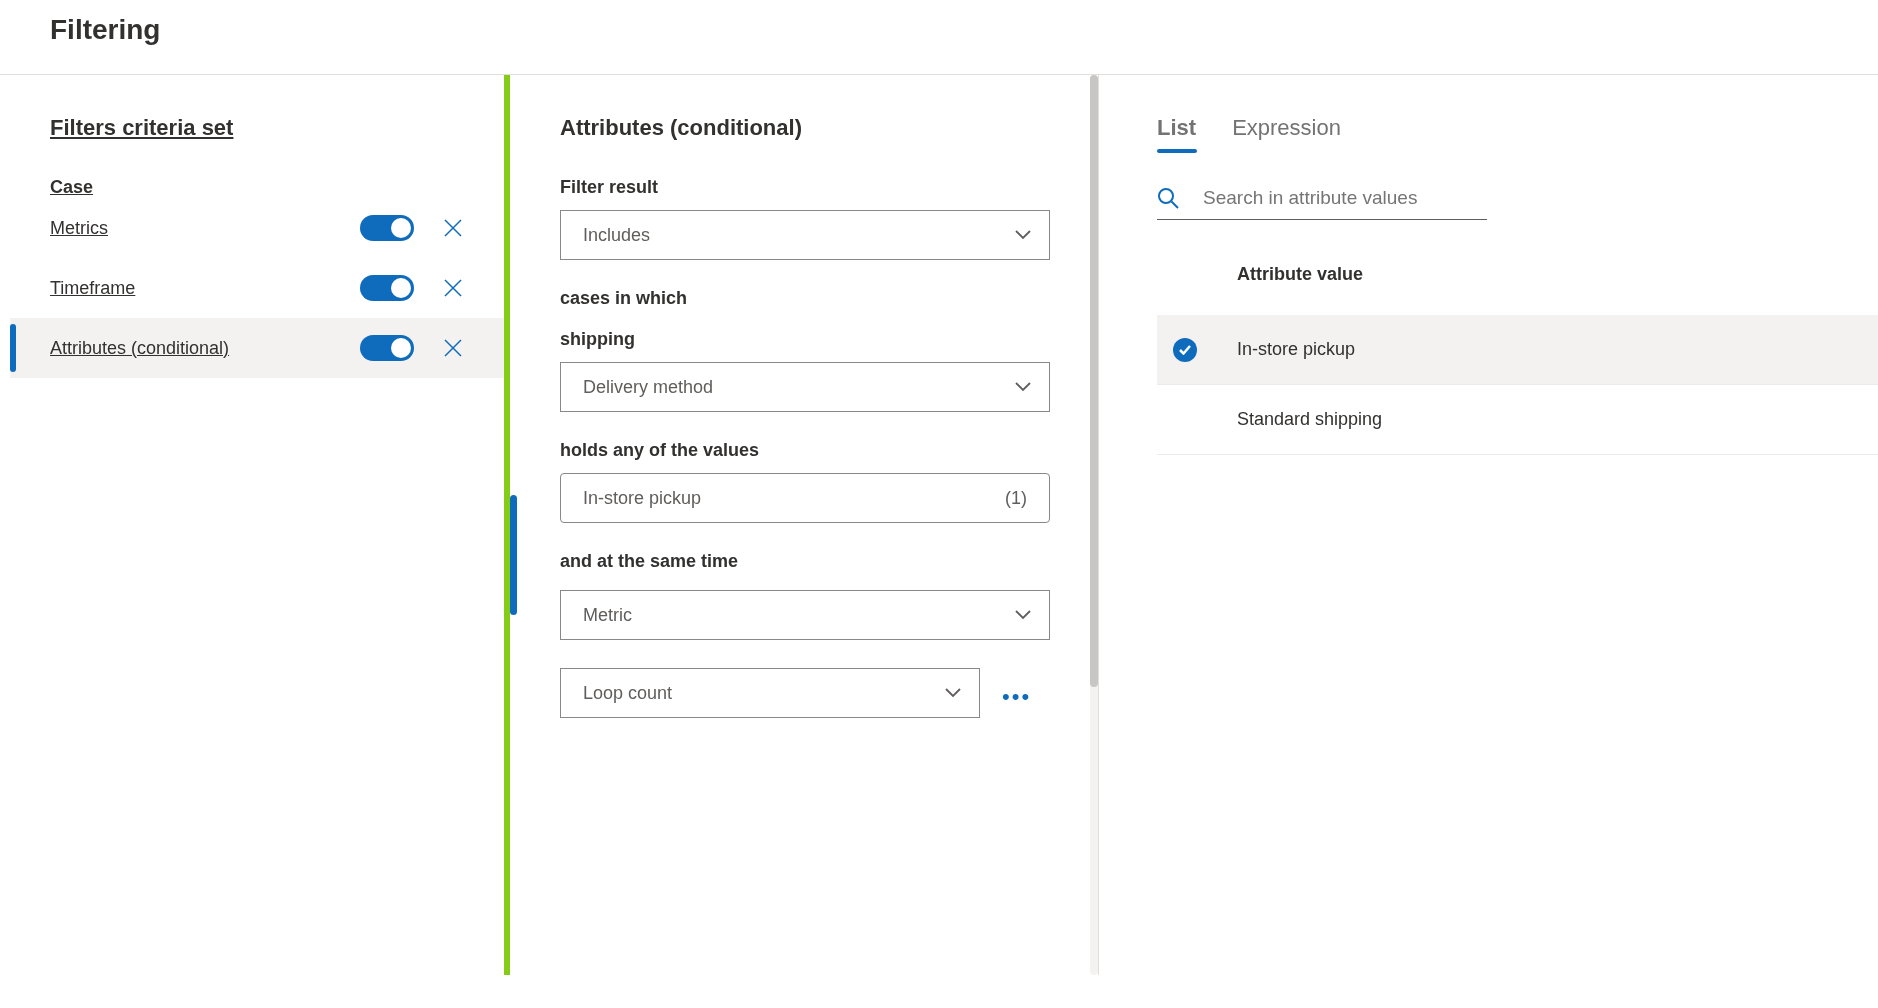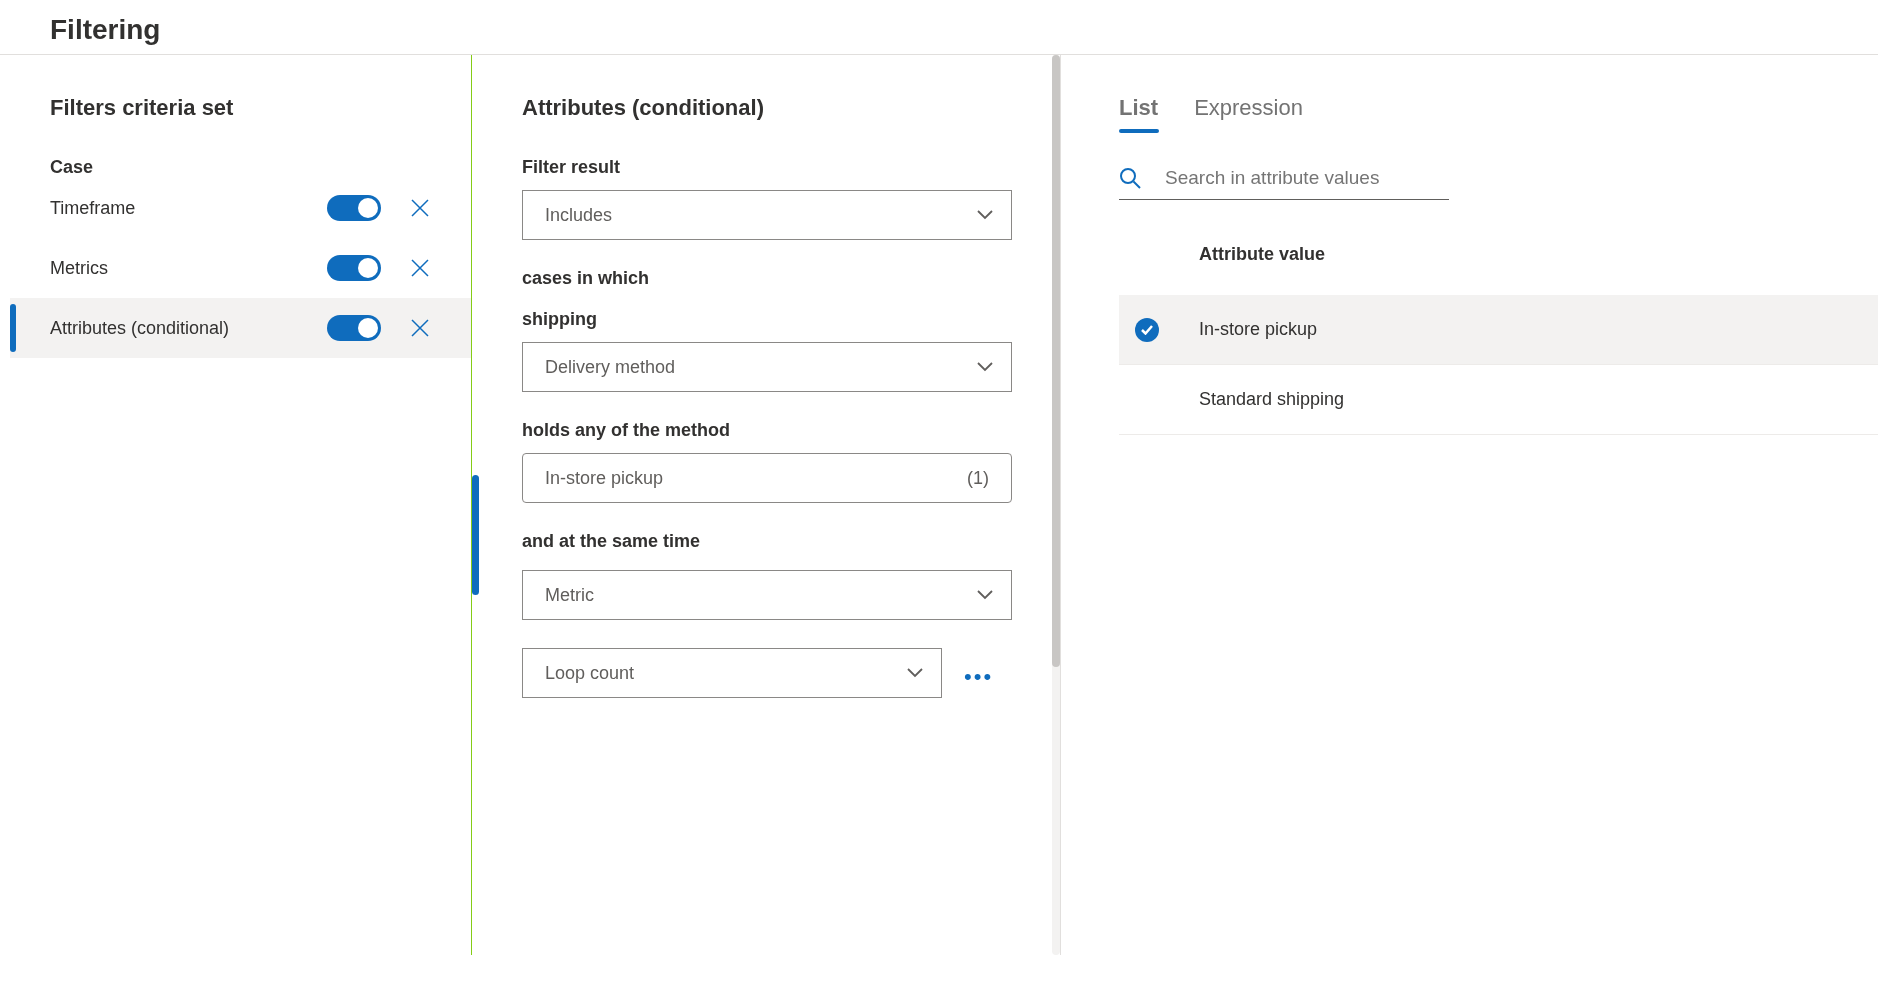--- a/index.html
+++ b/index.html
@@ -7,37 +7,38 @@
       margin: 0;
       padding: 0;
     }
     body {
       font-family: "Segoe UI", -apple-system, BlinkMacSystemFont, sans-serif;
       color: #323130;
       background: #fff;
       font-size: 14px;
     }
     .page-header {
-      padding: 14px 0 8px 50px;
+      padding: 14px 0 28px 50px;
       border-bottom: 1px solid #e1dfdd;
     }
     .page-header h1 {
       font-size: 28px;
       font-weight: 600;
     }
     .layout {
       display: flex;
       width: 100%;
       min-height: 900px;
     }
     .col-left {
-      width: 472px;
+      width: 510px;
       padding: 40px 0 0 50px;
-      border-right: 1px solid #84cc16;
+      border-right: 6px solid #84cc16;
       position: relative;
+      text-decoration: underline;
     }
     .col-center {
       width: 588px;
       padding: 40px 0 0 50px;
       position: relative;
     }
     .col-center-scroll {
       position: absolute;
       right: 0;
       top: 0;
@@ -324,31 +325,31 @@
   <h1>Filtering</h1>
 </div>
 
 <div class="layout">
 
   <div class="col-left">
     <div class="panel-title">Filters criteria set</div>
     <div class="subheader">Case</div>
 
     <div class="filter-row">
-      <span class="label">Timeframe</span>
+      <span class="label">Metrics</span>
       <span class="toggle"></span>
       <span class="close-x">
         <svg viewBox="0 0 22 22">
             <path d="M3 3 L19 19 M19 3 L3 19"></path>
           </svg>
       </span>
     </div>
 
     <div class="filter-row">
-      <span class="label">Metrics</span>
+      <span class="label">Timeframe</span>
       <span class="toggle"></span>
       <span class="close-x">
         <svg viewBox="0 0 22 22">
             <path d="M3 3 L19 19 M19 3 L3 19"></path>
           </svg>
       </span>
     </div>
 
     <div class="filter-row selected">
       <span class="label">Attributes (conditional)</span>
@@ -380,21 +381,21 @@
     <div class="field-label">shipping</div>
     <div class="select-box">
       <span class="txt">Delivery method</span>
       <span class="chev">
         <svg viewBox="0 0 16 10">
             <path d="M1 1 L8 8 L15 1"></path>
           </svg>
       </span>
     </div>
 
-    <div class="field-label">holds any of the method</div>
+    <div class="field-label">holds any of the values</div>
     <div class="value-box">
       <span class="txt">In-store pickup</span>
       <span class="count">(1)</span>
     </div>
 
     <div class="continuation-text">and at the same time</div>
     <div class="select-box">
       <span class="txt">Metric</span>
       <span class="chev">
         <svg viewBox="0 0 16 10">

